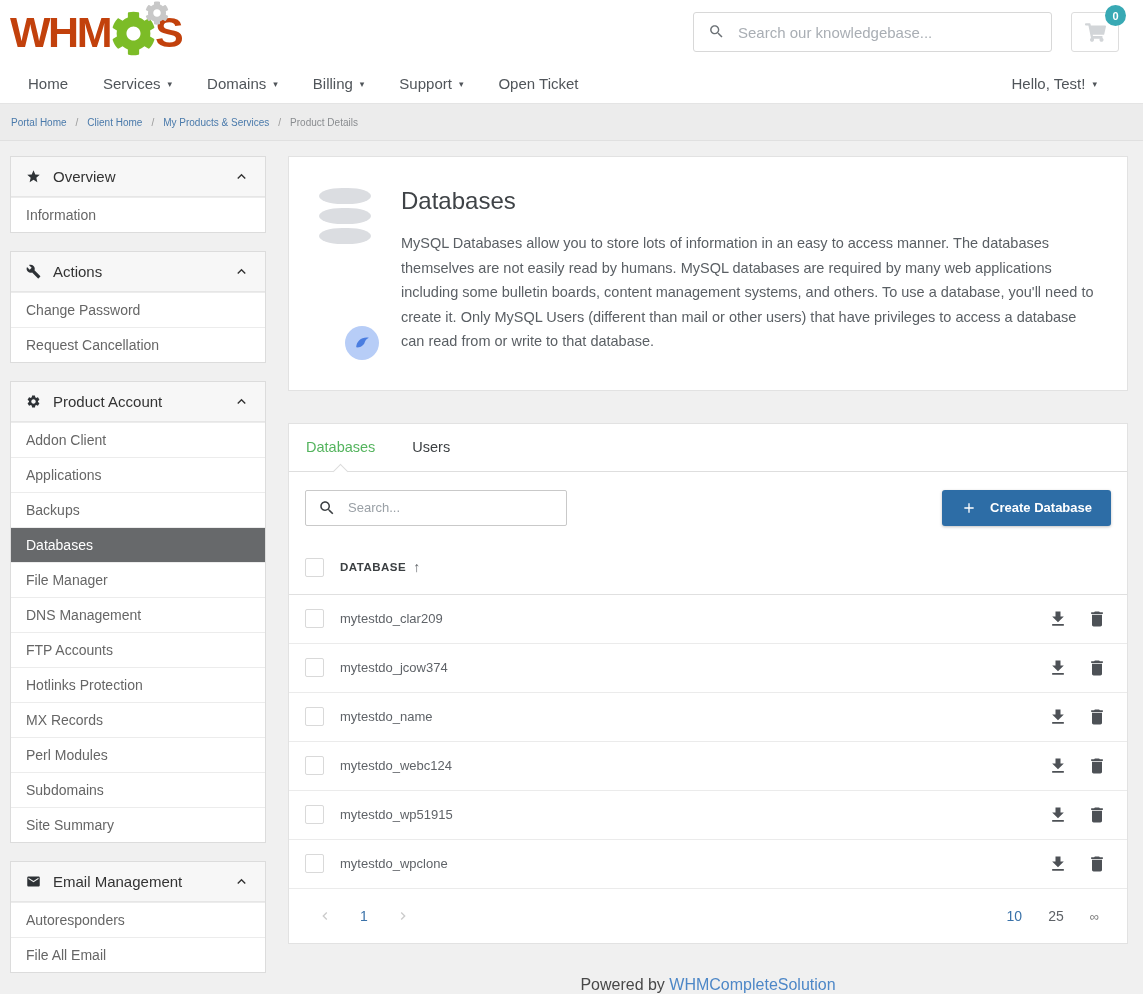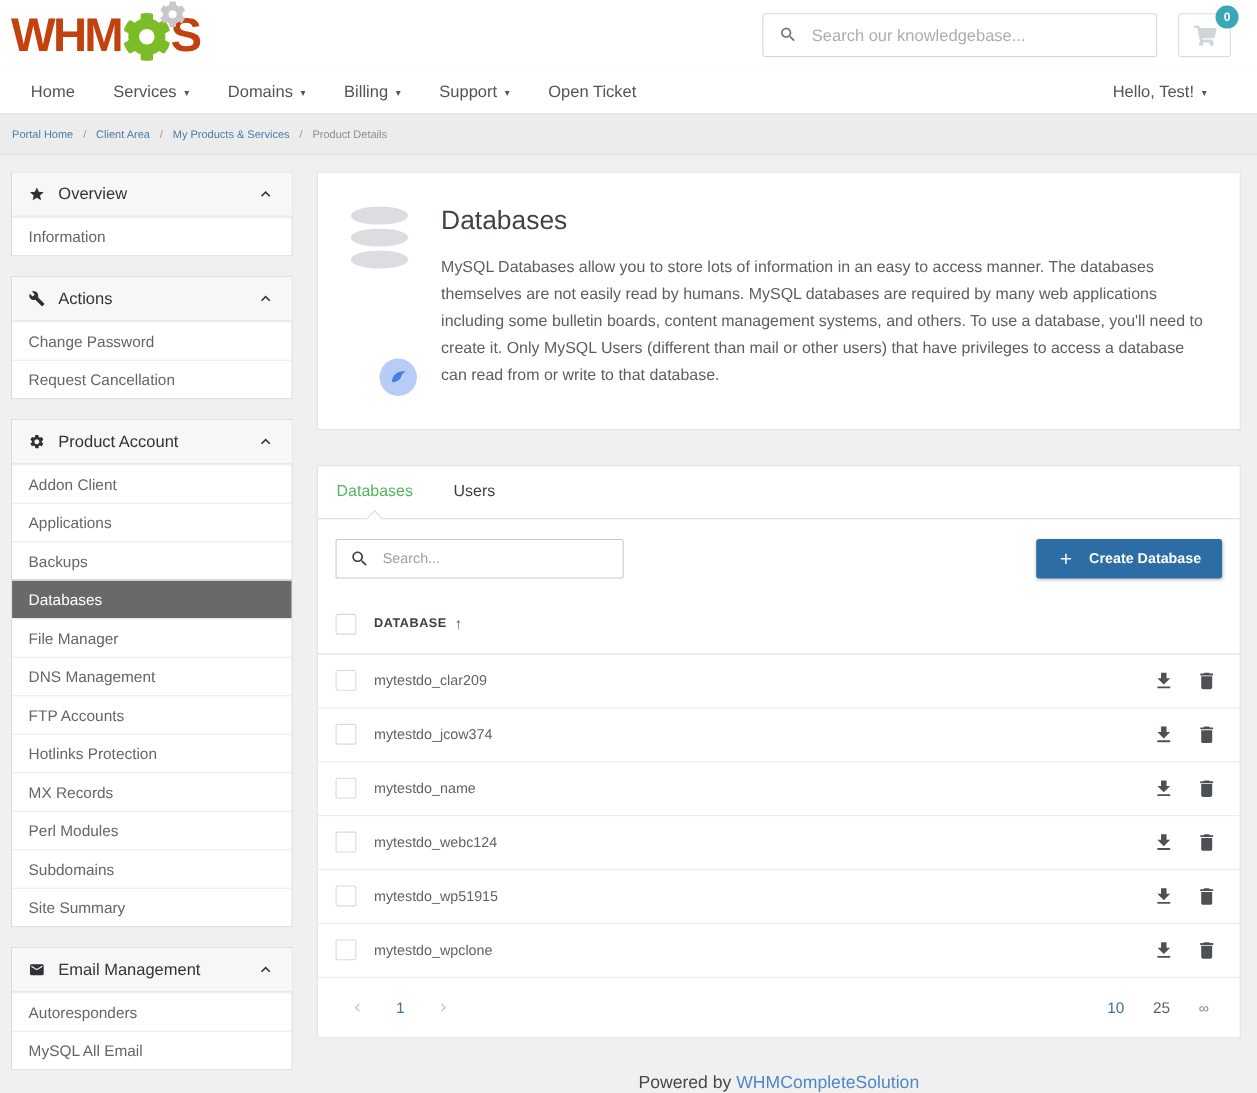--- a/index.html
+++ b/index.html
@@ -160,21 +160,21 @@
     </a>
   <a class="nav-item nav-user">
       <span>Hello, Test!</span>
       <span class="caret">▾</span>
     </a>
 </nav>
 
 <div class="breadcrumb">
   <a class="crumb-link">Portal Home</a>
   <span class="crumb-sep">/</span>
-  <a class="crumb-link">Client Area</a>
+  <a class="crumb-link">Client Home</a>
   <span class="crumb-sep">/</span>
   <a class="crumb-link">My Products &amp; Services</a>
   <span class="crumb-sep">/</span>
   <span class="crumb-current">Product Details</span>
 </div>
 
 <div class="content">
 
   <aside class="sidebar">
 
@@ -233,21 +233,21 @@
       <div class="panel-header">
         <svg class="picon" viewBox="0 0 24 24">
             <path d="M20 4H4c-1.1 0-1.99.9-1.99 2L2 18c0 1.1.9 2 2 2h16c1.1 0 2-.9 2-2V6c0-1.1-.9-2-2-2zm0 4l-8 5-8-5V6l8 5 8-5v2z"></path>
           </svg>
         <span class="panel-title">Email Management</span>
         <svg class="chev" viewBox="0 0 24 24">
             <path d="M12 8l-6 6 1.41 1.41L12 10.83l4.59 4.58L18 14z"></path>
           </svg>
       </div>
       <div class="panel-item">Autoresponders</div>
-      <div class="panel-item">MySQL All Email</div>
+      <div class="panel-item">File All Email</div>
     </div>
   </aside>
 
   <div class="main">
 
     <div class="card intro-card">
       <div class="intro-icon">
         <div class="cyl"></div>
           <div class="cyl"></div>
           <div class="cyl"></div>

